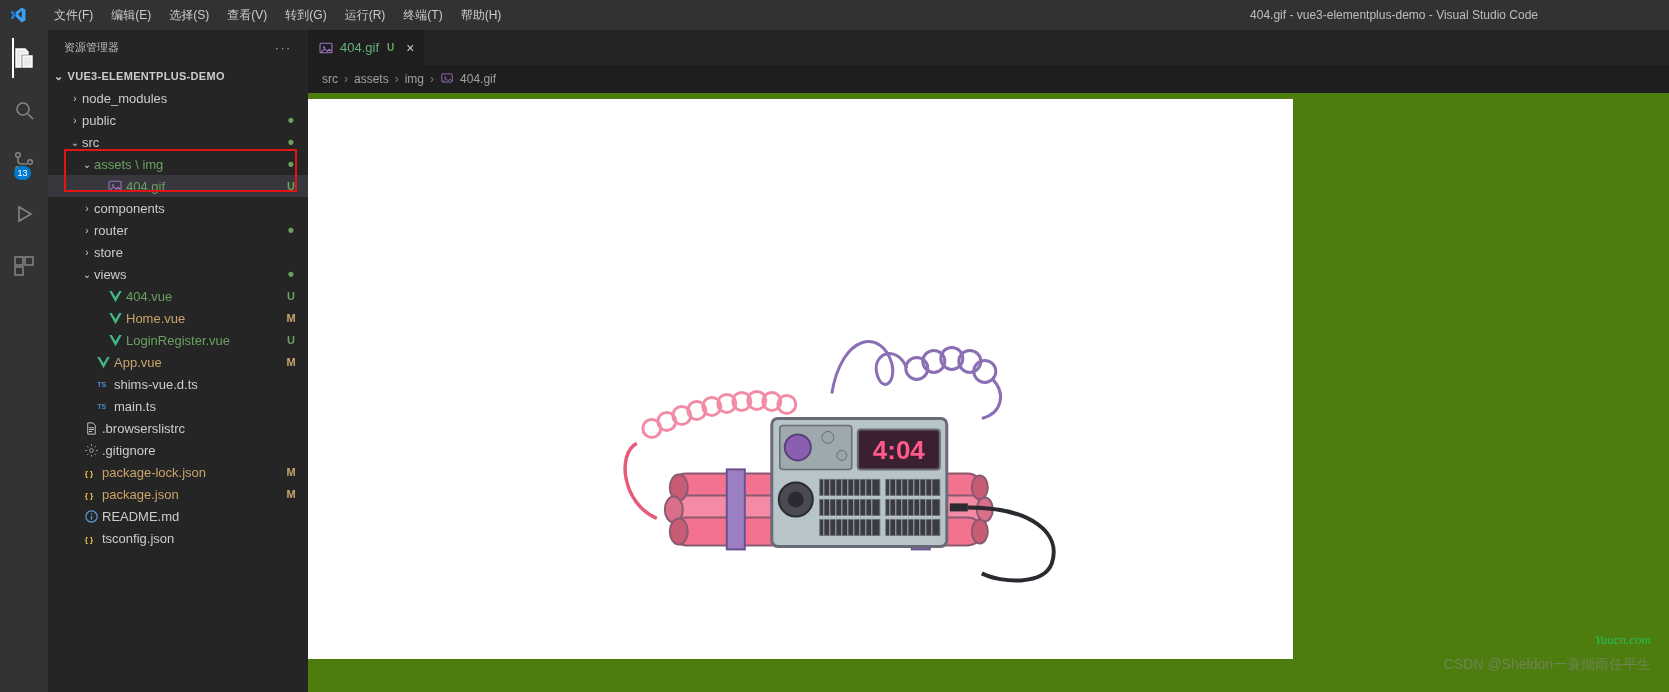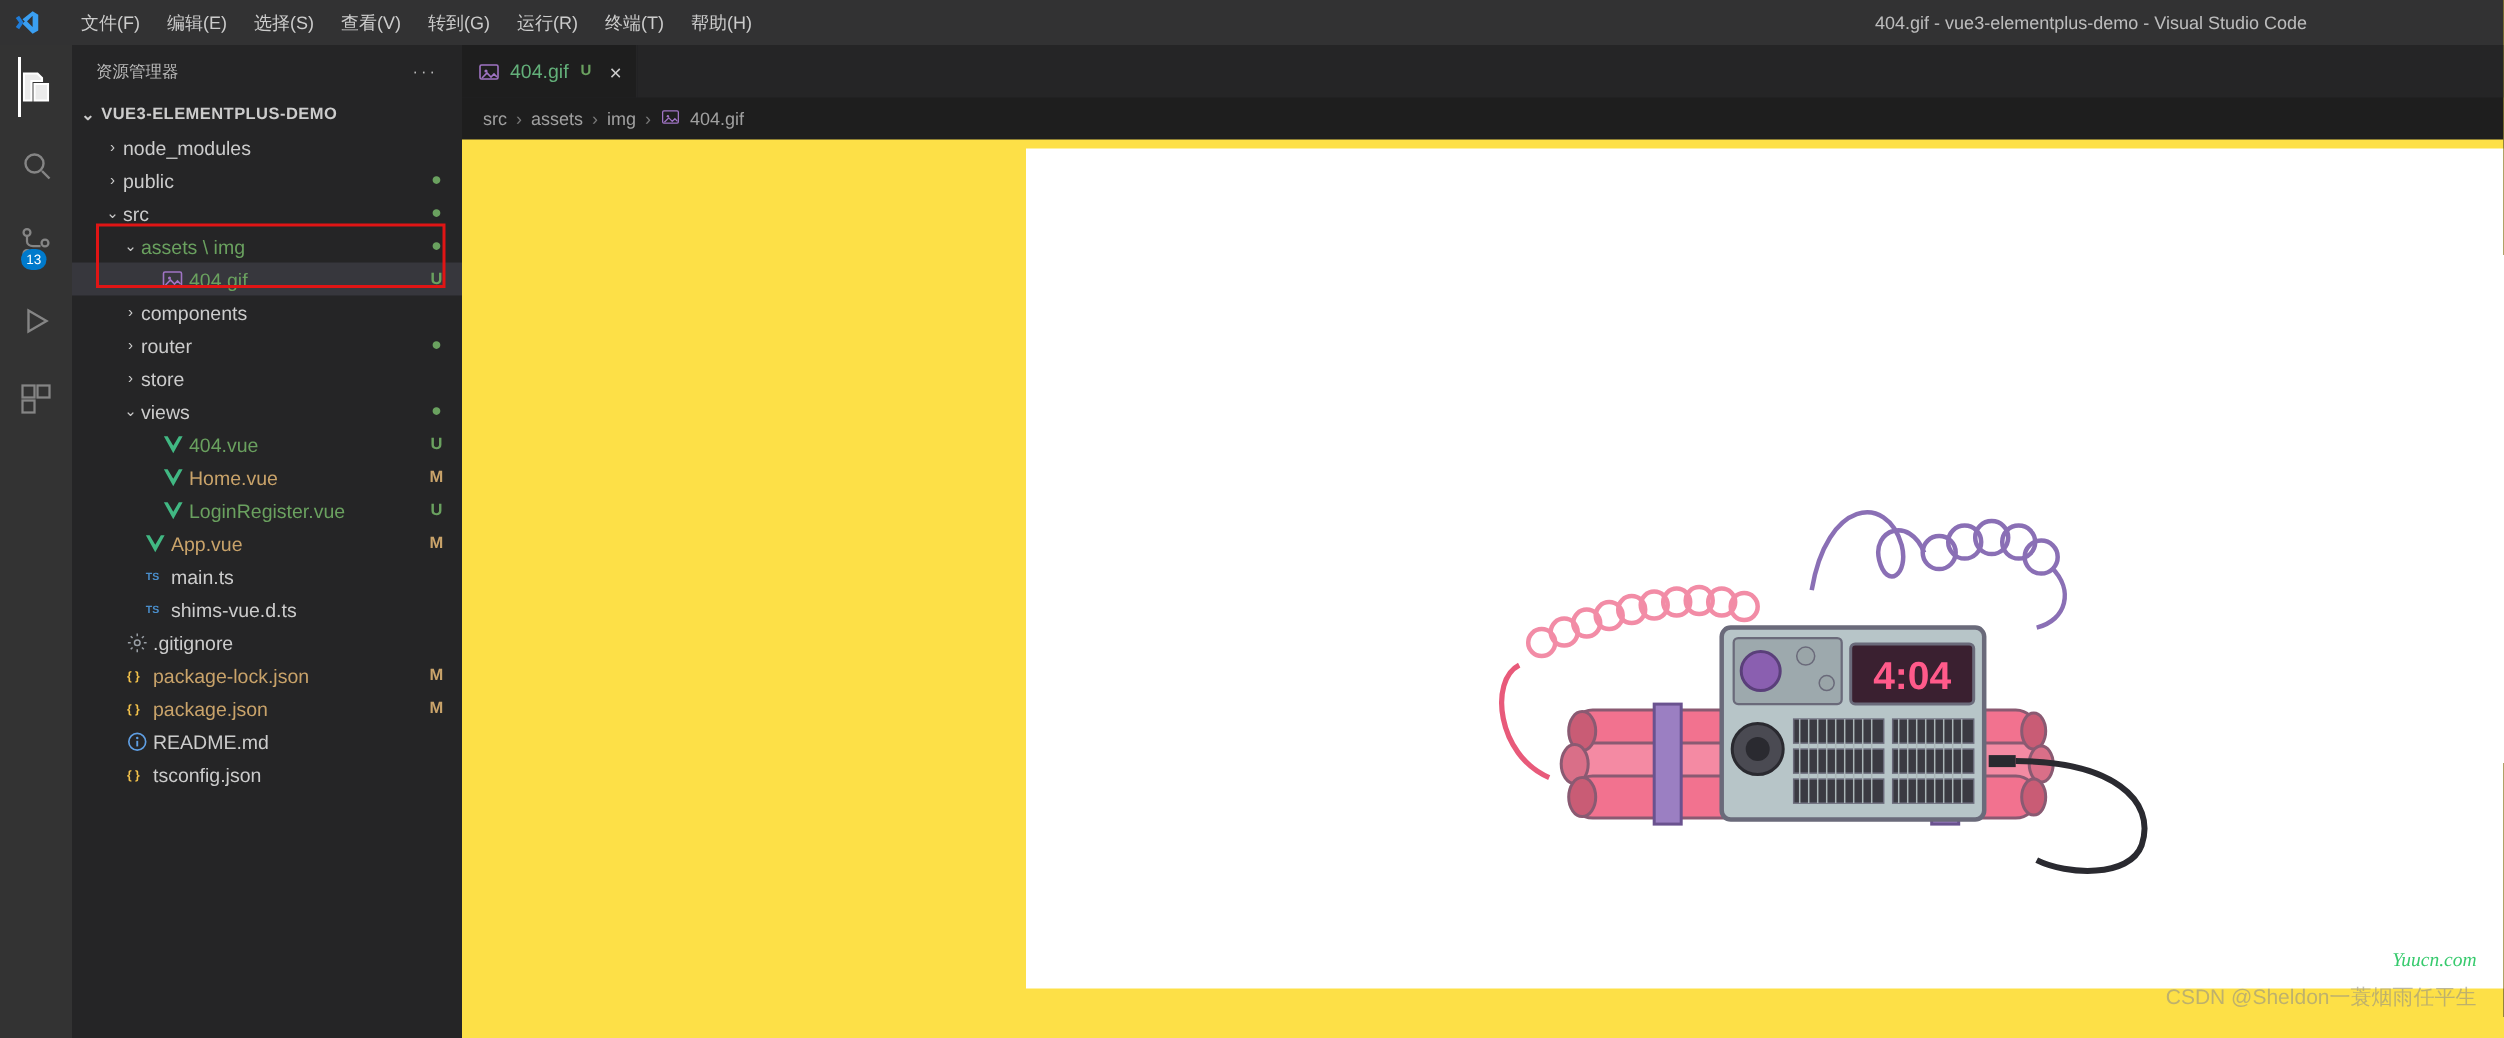--- a/index.html
+++ b/index.html
@@ -47,21 +47,21 @@
 
 .editor { flex:1; background:#1e1e1e; display:flex; flex-direction:column; }
 .tabs { height:35px; background:#252526; display:flex; align-items:stretch; }
 .tab { display:flex; align-items:center; padding:0 10px; font-size:13px; background:#1e1e1e; color:#ccc; gap:6px; border-right:1px solid #252526; }
 .tab .ficon { display:inline-flex; }
 .tab .tabname { color:#63b07a; }
 .tab .git { font-size:10px; color:#6aa15f; margin-left:2px; font-weight:bold; }
 .tab .close { color:#ccc; font-size:14px; margin-left:6px; }
 .breadcrumb { height:28px; display:flex; align-items:center; padding:0 14px; font-size:12px; color:#a0a0a0; gap:6px; }
 .breadcrumb .sep { opacity:.7; }
-.preview { flex:1; background:#fde047; display:flex; align-items:flex-start; justify-content:flex-end; padding:6px 0; }
+.preview { flex:1; background:#4d7c0f; display:flex; align-items:flex-start; justify-content:flex-start; padding:6px 0; }
 .canvas { width:985px; height:560px; background:#fff; position:relative; }
 
 
 .illus { position:absolute; left:50%; top:50%; transform:translate(-46%,-32%); }
 
 
 .watermark1 { position:absolute; right:18px; bottom:44px; color:#22c55e; font-size:13px; font-family:Georgia,serif; font-style:italic; opacity:.9; }
 .watermark2 { position:absolute; right:18px; bottom:18px; color:#8b8b8b; font-size:14px; opacity:.55;text-align:right; }
 
 
@@ -242,31 +242,44 @@
           <span class="status">M</span>
         </div>
         <div class="tree-row">
           <span class="indent" style="width:32px"></span>
           <span class="chev"></span>
           <span class="ficon col-ts">
             <svg width="14" height="14" viewBox="0 0 24 24">
               <text x="2" y="17" font-size="12" font-weight="bold" fill="currentColor">TS</text>
             </svg>
           </span>
-          <span class="name">main.ts</span>
+          <span class="name">shims-vue.d.ts</span>
         </div>
         <div class="tree-row">
           <span class="indent" style="width:32px"></span>
           <span class="chev"></span>
           <span class="ficon col-ts">
             <svg width="14" height="14" viewBox="0 0 24 24">
               <text x="2" y="17" font-size="12" font-weight="bold" fill="currentColor">TS</text>
             </svg>
           </span>
-          <span class="name">shims-vue.d.ts</span>
+          <span class="name">main.ts</span>
+        </div>
+        <div class="tree-row">
+          <span class="indent" style="width:20px"></span>
+          <span class="chev"></span>
+          <span class="ficon col-file">
+            <svg width="15" height="15" viewBox="0 0 24 24">
+              <path d="M6 3h8l4 4v14H6z" fill="none" stroke="currentColor" stroke-width="1.5"></path>
+              <rect x="8" y="10" width="8" height="1.5" fill="currentColor"></rect>
+              <rect x="8" y="13" width="8" height="1.5" fill="currentColor"></rect>
+              <rect x="8" y="16" width="5" height="1.5" fill="currentColor"></rect>
+            </svg>
+          </span>
+          <span class="name">.browserslistrc</span>
         </div>
         <div class="tree-row">
           <span class="indent" style="width:20px"></span>
           <span class="chev"></span>
           <span class="ficon col-gear">
             <svg width="15" height="15" viewBox="0 0 24 24">
               <circle cx="12" cy="12" r="3" fill="none" stroke="currentColor" stroke-width="1.6"></circle>
               <path d="M12 2v3M12 19v3M2 12h3M19 12h3M5 5l2 2M17 17l2 2M19 5l-2 2M5 19l2-2" stroke="currentColor" stroke-width="1.6"></path>
             </svg>
           </span>

